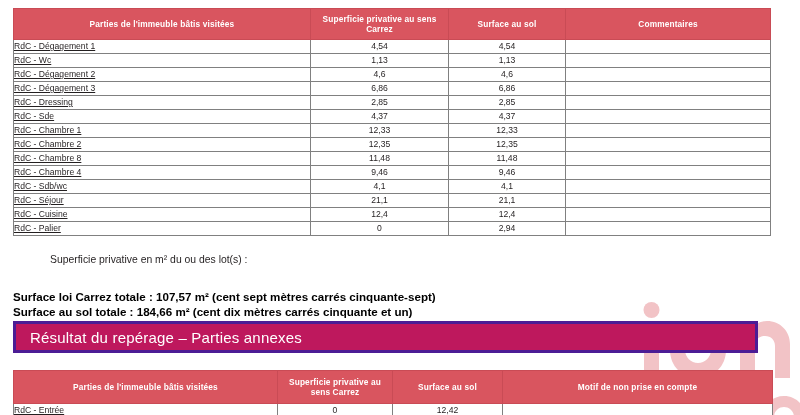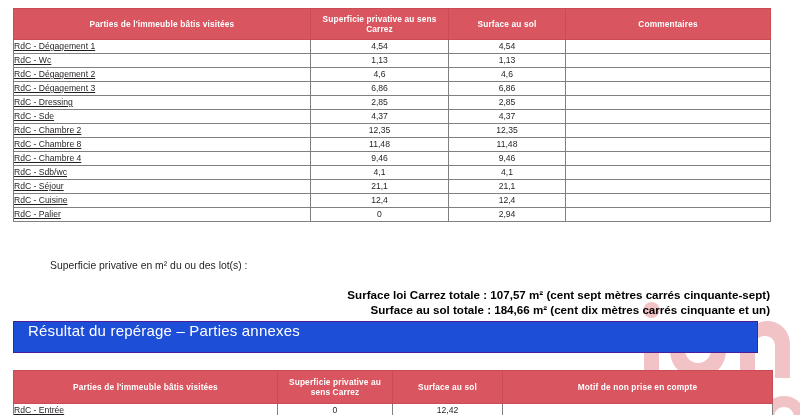--- a/index.html
+++ b/index.html
@@ -87,50 +87,51 @@
   .table-main colgroup col:nth-child(1) { width: 297px; }
   .table-main colgroup col:nth-child(2) { width: 138px; }
   .table-main colgroup col:nth-child(3) { width: 117px; }
   .table-main colgroup col:nth-child(4) { width: 205px; }
   .table-main thead th { height: 22px; }
 
   
   .totals {
     position: absolute;
     left: 13px;
-    top: 259px;
+    top: 253px;
     width: 757px;
   }
   .totals-lead {
     font-size: 10.4px;
     color: #231f20;
     margin-left: 37px;
     line-height: 1.35;
     white-space: nowrap;
   }
   .totals-lines {
-    margin-top: 14px;
-    text-align: right;
+    margin-top: 22px;
+    text-align: left;
     font-weight: bold;
     font-size: 11.6px;
     line-height: 1.33;
     color: #000000;
   }
 
   
   .banner {
     position: absolute;
     left: 13px;
     top: 321px;
     width: 745px;
     height: 32px;
-    background: #1d4ed8;
-    border: 1px solid #4c1d95;
+    background: #be185d;
+    border: 3px solid #4c1d95;
     box-sizing: border-box;
     display: flex;
+    align-items: center;
   }
   .banner-title {
     color: #ffffff;
     font-size: 15px;
     font-weight: normal;
     padding-left: 14px;
     letter-spacing: .2px;
     white-space: nowrap;
   }
 
@@ -213,20 +214,26 @@
         <td class="c-num">2,85</td>
         <td class="c-blank"></td>
       </tr>
       <tr>
         <td class="c-name">RdC - Sde</td>
         <td class="c-num">4,37</td>
         <td class="c-num">4,37</td>
         <td class="c-blank"></td>
       </tr>
       <tr>
+        <td class="c-name">RdC - Chambre 1</td>
+        <td class="c-num">12,33</td>
+        <td class="c-num">12,33</td>
+        <td class="c-blank"></td>
+      </tr>
+      <tr>
         <td class="c-name">RdC - Chambre 2</td>
         <td class="c-num">12,35</td>
         <td class="c-num">12,35</td>
         <td class="c-blank"></td>
       </tr>
       <tr>
         <td class="c-name">RdC - Chambre 8</td>
         <td class="c-num">11,48</td>
         <td class="c-num">11,48</td>
         <td class="c-blank"></td>

